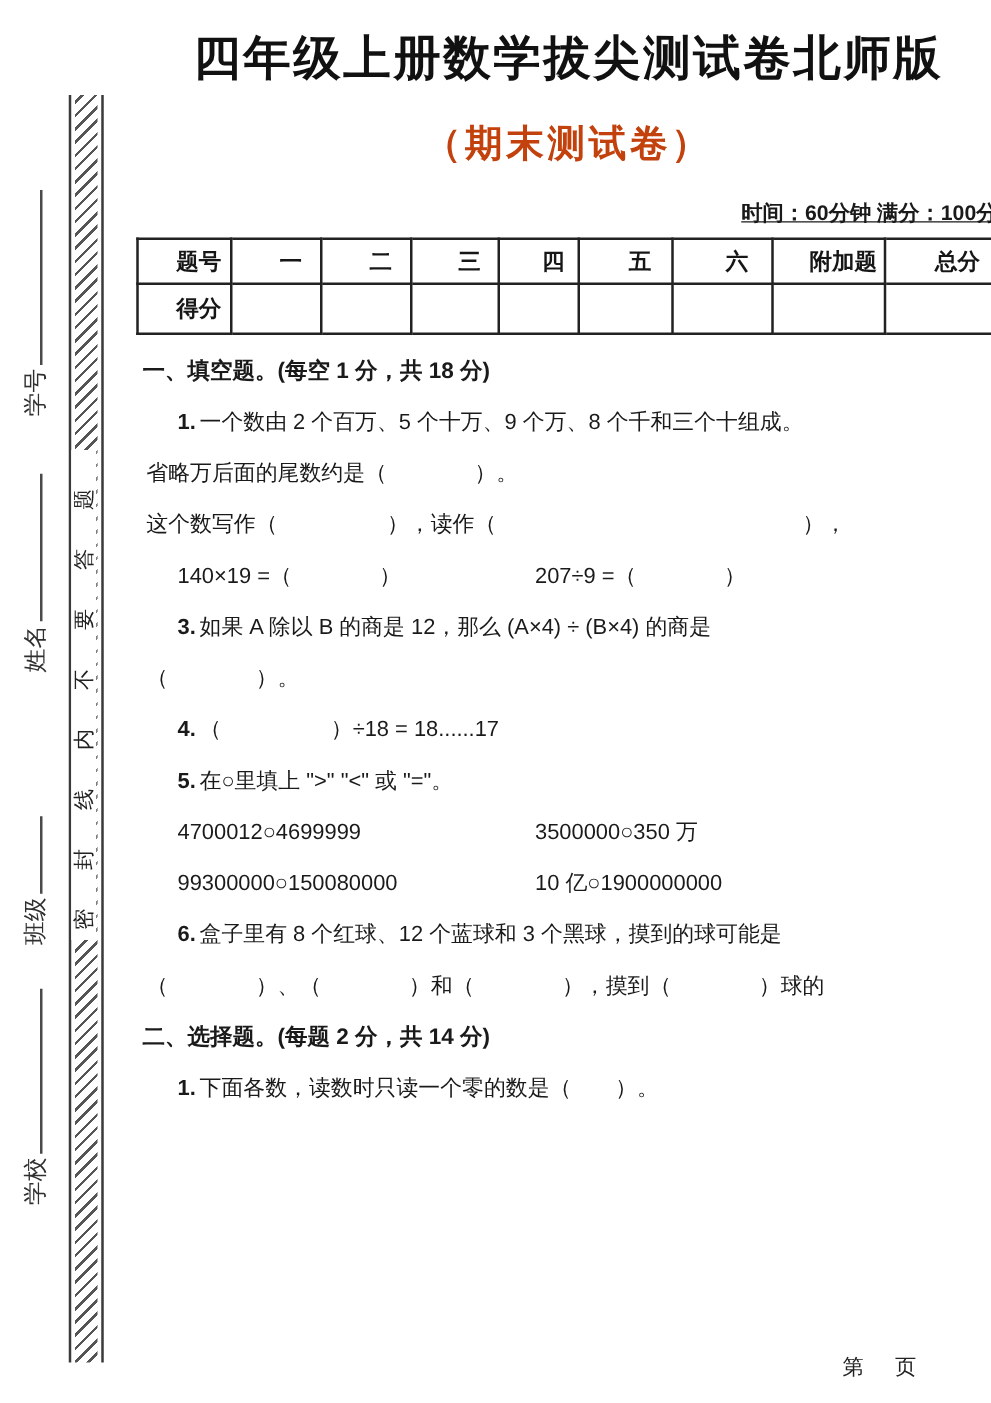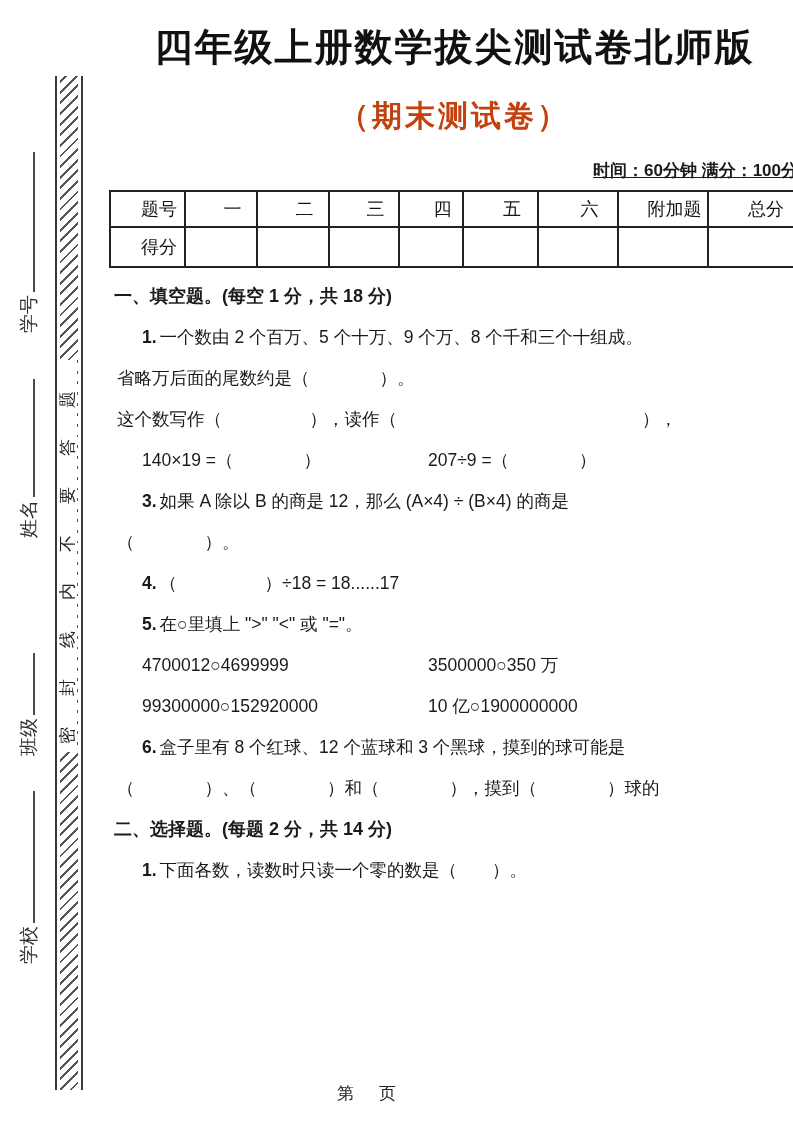--- a/index.html
+++ b/index.html
@@ -51,37 +51,37 @@
     font-size:30px; font-weight:700; letter-spacing:3px; line-height:40px;
     color:#c2410c;
   }
   .exam-info {
     margin-top:22px; height:26px; line-height:26px;
     text-align:right; font-size:17px; font-weight:600; padding-right:2px;text-decoration:underline;
   }
   table.score { border-collapse:collapse; margin-top:6px; table-layout:fixed; width:691px; }
   table.score td {
     border:2px solid #222; text-align:center;
-    font-size:18px; font-weight:400; color:#161616;padding-left:24px;
+    font-size:18px; font-weight:700; color:#161616;padding-left:24px;
   }
   tr.hdr td { height:32px; }
   tr.scr td { height:36px; }
 
   .lines { margin-top:8px; }
   .line { height:41px; line-height:41px; font-size:17.5px; white-space:nowrap; }
   .line.section { font-weight:700; font-size:18px; padding-left:5px; }
   .line.q    { padding-left:33px; }
   .line.cont { padding-left:8px; }
   .line.pair { padding-left:33px; }
   .qnum { font-weight:700; margin-right:3px; }
   .pair .pl { display:inline-block; min-width:286px; }
 
   .footer {
     position:absolute; left:0; top:1082px; width:737px;
-    text-align:center; font-size:17px; color:#222; letter-spacing:4px;
+    text-align:right; font-size:17px; color:#222; letter-spacing:4px;
   }
 </style>
 </head>
 <body>
 
 <div class="seal-band"></div>
 <div class="seal-label">
   <div class="vtext">密封线内不要答题</div>
 </div>
 
@@ -151,21 +151,21 @@
 
     <div class="line pair"><span class="pl">140×19 =（　　　　）</span><span>207÷9 =（　　　　）</span></div>
 
     <div class="line q"><span class="qnum">3.</span><span>如果 A 除以 B 的商是 12，那么 (A×4) ÷ (B×4) 的商是</span></div>
     <div class="line cont">（　　　　）。</div>
 
     <div class="line q"><span class="qnum">4.</span><span>（　　　　　）÷18 = 18......17</span></div>
 
     <div class="line q"><span class="qnum">5.</span><span>在○里填上 "&gt;" "&lt;" 或 "="。</span></div>
     <div class="line pair"><span class="pl">4700012○4699999</span><span>3500000○350 万</span></div>
-    <div class="line pair"><span class="pl">99300000○152920000</span><span>10 亿○1900000000</span></div>
+    <div class="line pair"><span class="pl">99300000○150080000</span><span>10 亿○1900000000</span></div>
 
     <div class="line q"><span class="qnum">6.</span><span>盒子里有 8 个红球、12 个蓝球和 3 个黑球，摸到的球可能是</span></div>
     <div class="line cont">（　　　　）、（　　　　）和（　　　　），摸到（　　　　）球的</div>
 
     <div class="line section">二、选择题。(每题 2 分，共 14 分)</div>
     <div class="line q"><span class="qnum">1.</span><span>下面各数，读数时只读一个零的数是（　　）。</span></div>
   </div>
 </div>
 
 <div class="footer">第　页</div>

